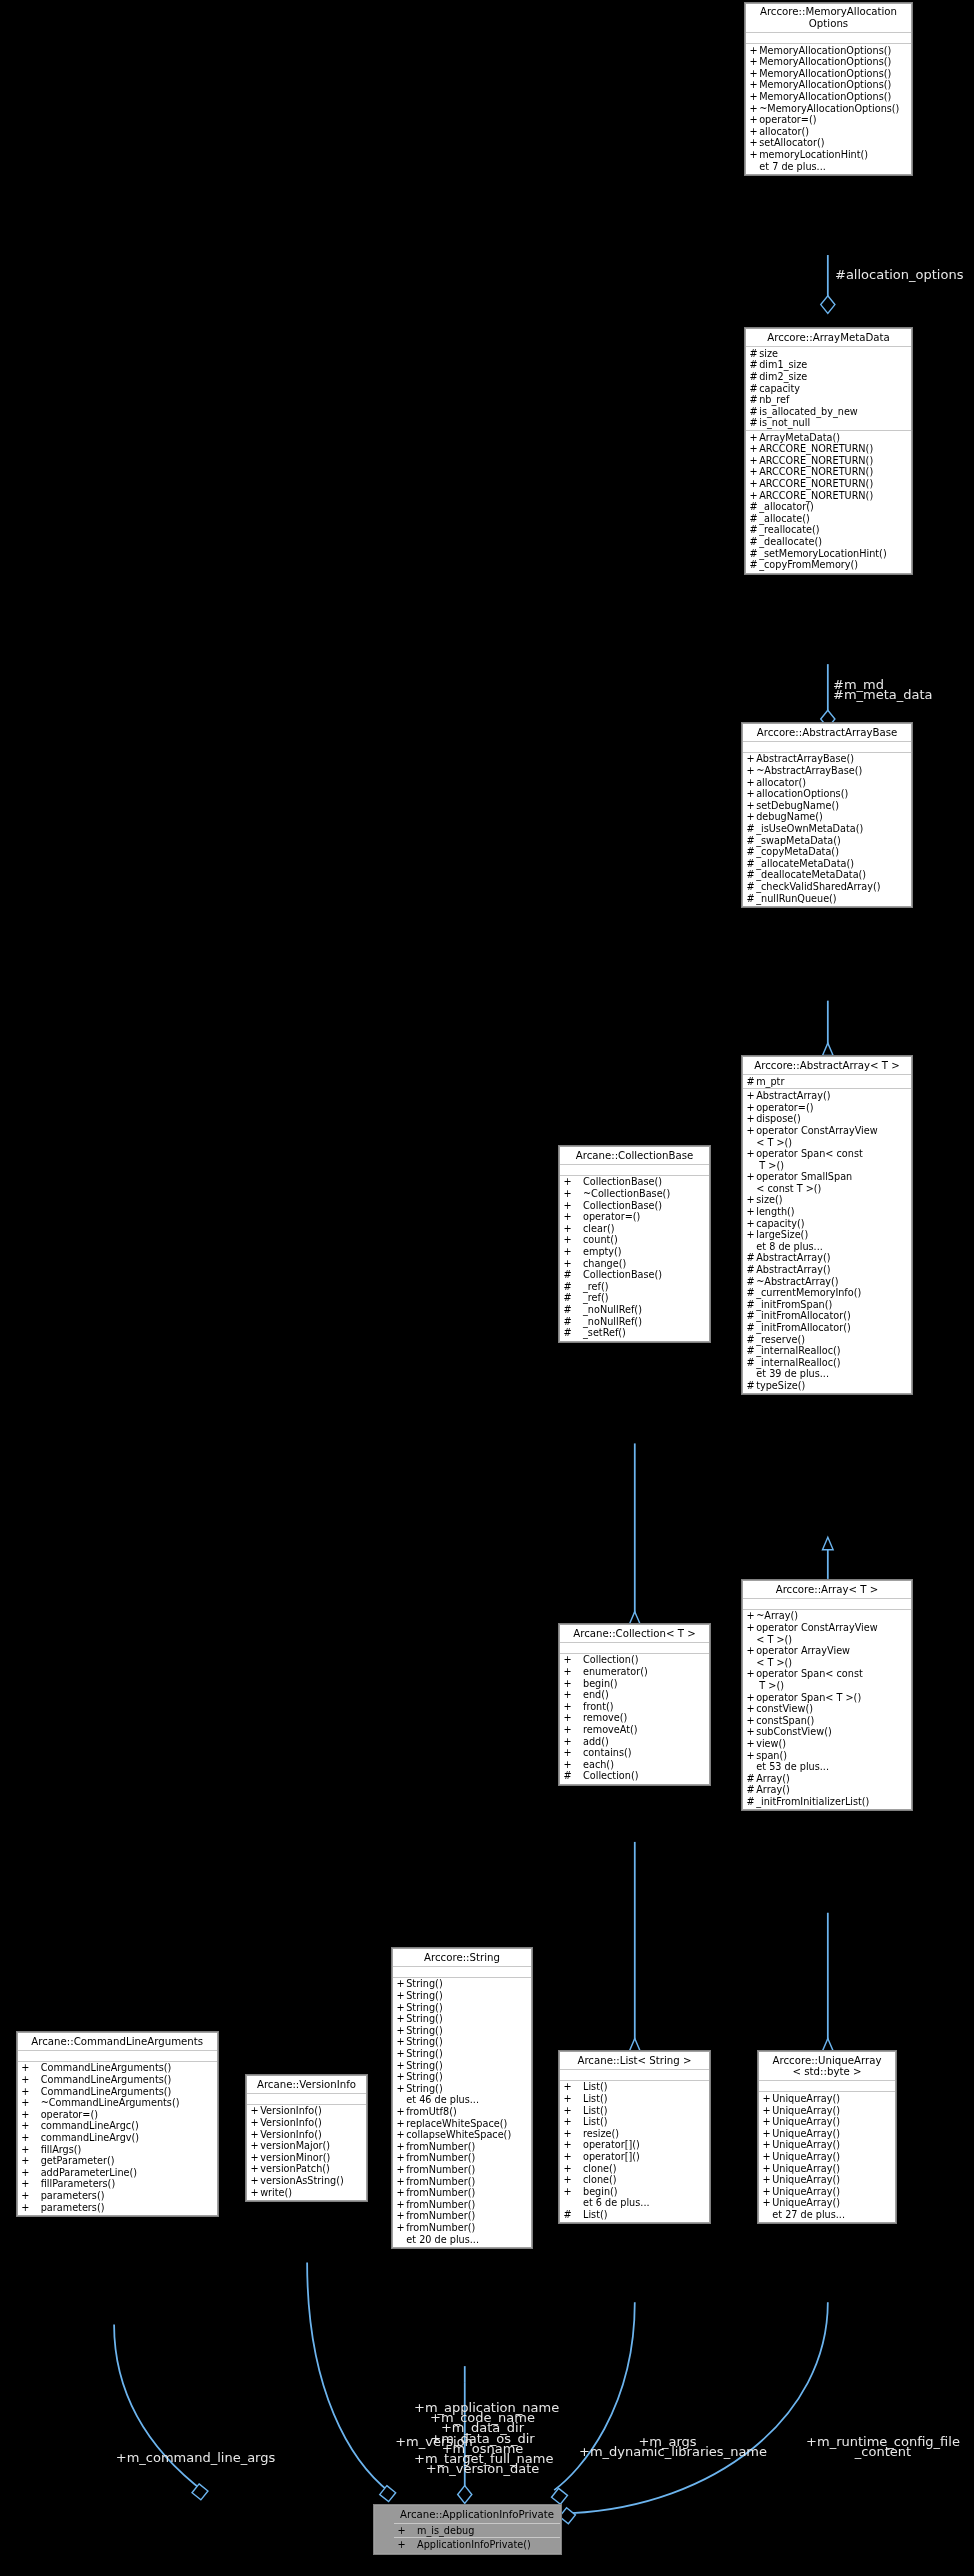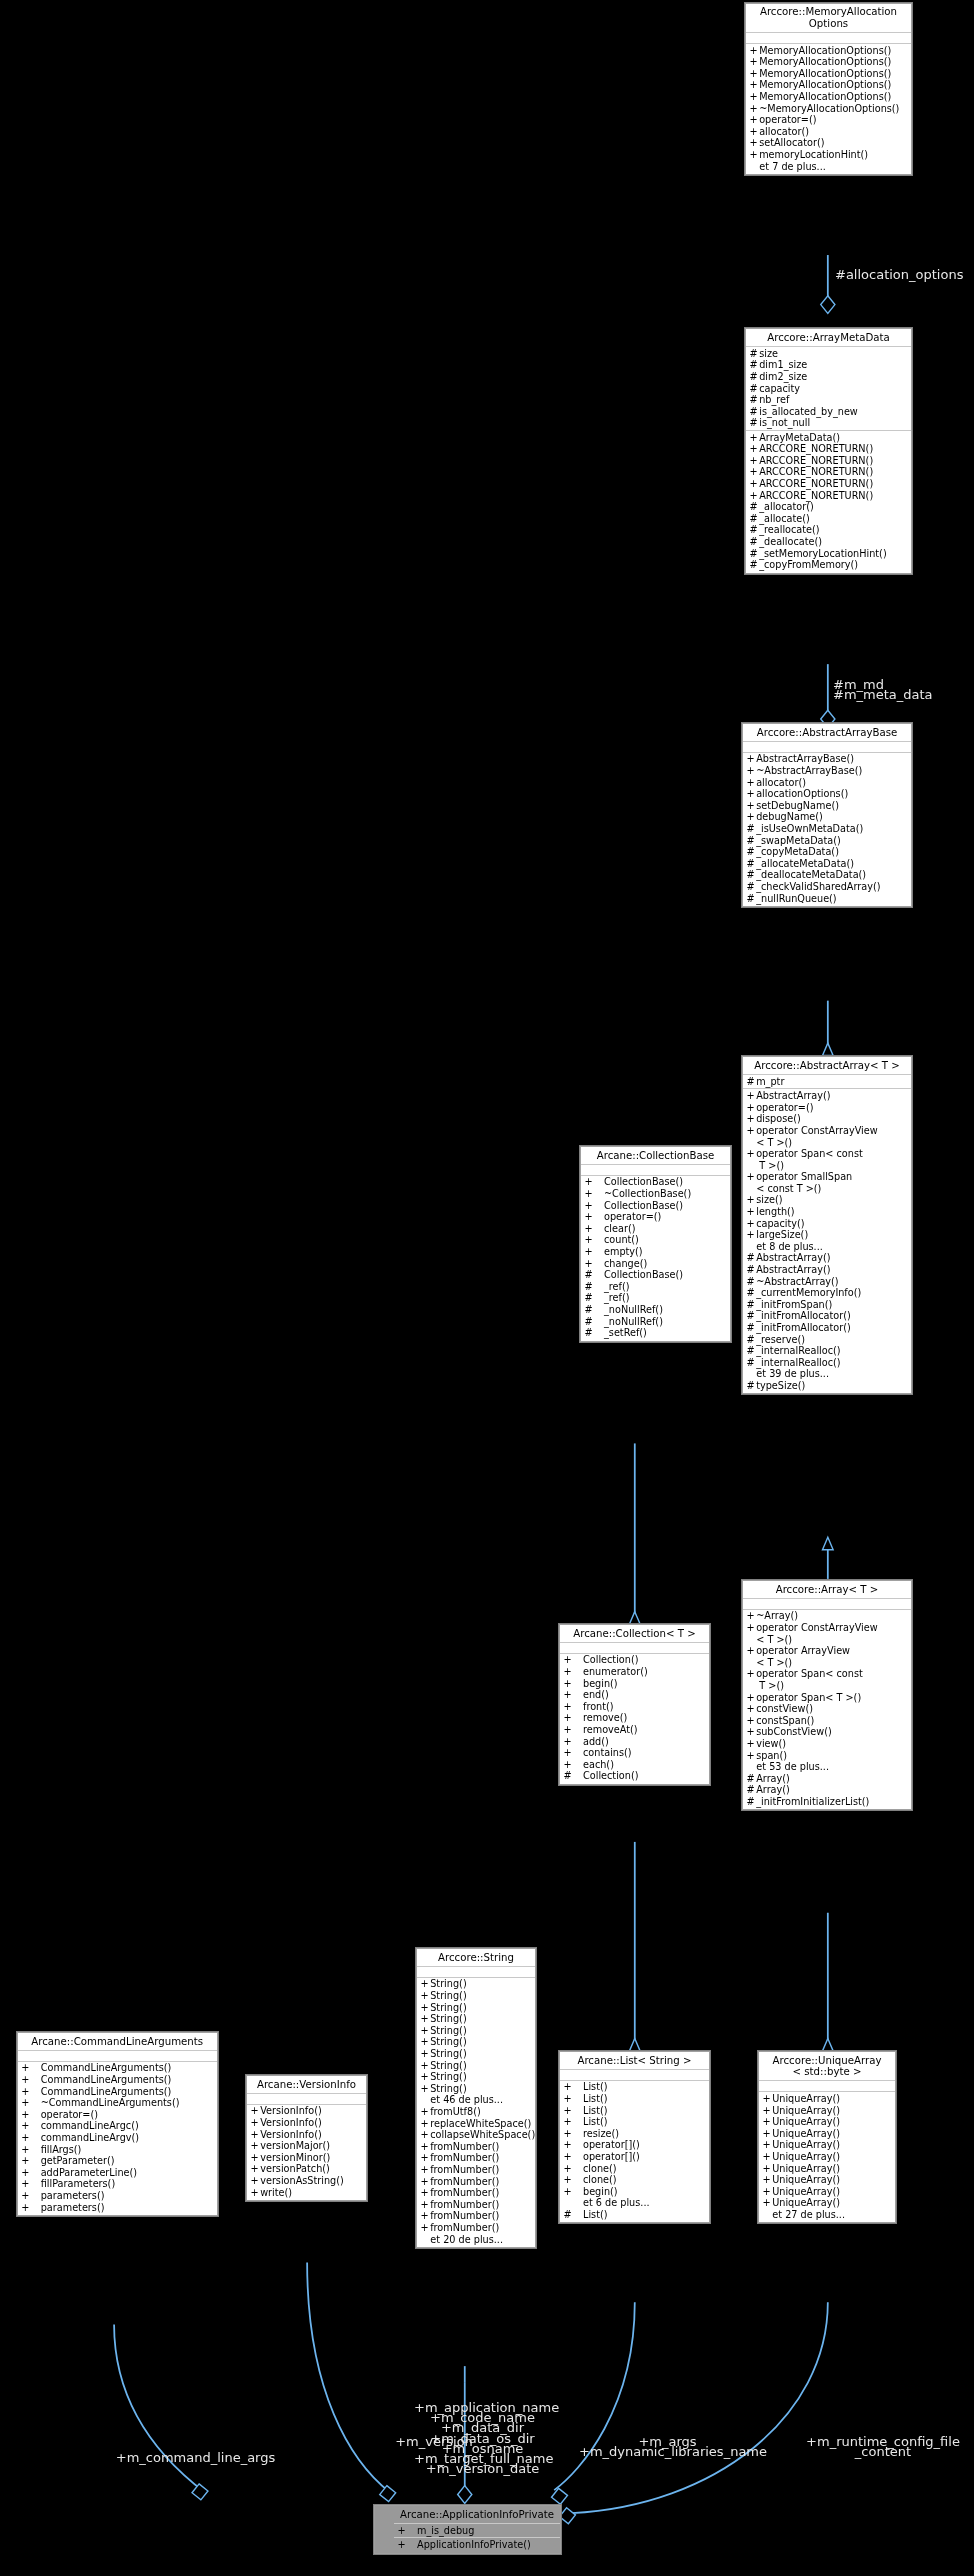--- a/index.html
+++ b/index.html
@@ -282,21 +282,21 @@
         <div class="member"><span class="vis">+</span><span class="mname">UniqueArray()</span></div>
         <div class="member"><span class="vis">+</span><span class="mname">UniqueArray()</span></div>
         <div class="member"><span class="vis">+</span><span class="mname">UniqueArray()</span></div>
         <div class="member"><span class="vis">+</span><span class="mname">UniqueArray()</span></div>
         <div class="member"><span class="vis">+</span><span class="mname">UniqueArray()</span></div>
         <div class="member"><span class="vis">+</span><span class="mname">UniqueArray()</span></div>
         <div class="member more"><span class="mname">et 27 de plus...</span></div>
       </div>
   </div>
 
-  <div class="uml-box" style="left:545px; top:1146px; width:151px;margin-left:21px;">
+  <div class="uml-box" style="left:545px; top:1146px; width:151px;">
     <div class="box-title">Arcane::CollectionBase</div>
     <div class="box-attrs empty"></div>
     <div class="box-ops">
         <div class="member wide"><span class="vis wide">+</span><span class="mname">CollectionBase()</span></div>
         <div class="member wide"><span class="vis wide">+</span><span class="mname">~CollectionBase()</span></div>
         <div class="member wide"><span class="vis wide">+</span><span class="mname">CollectionBase()</span></div>
         <div class="member wide"><span class="vis wide">+</span><span class="mname">operator=()</span></div>
         <div class="member wide"><span class="vis wide">+</span><span class="mname">clear()</span></div>
         <div class="member wide"><span class="vis wide">+</span><span class="mname">count()</span></div>
         <div class="member wide"><span class="vis wide">+</span><span class="mname">empty()</span></div>
@@ -340,21 +340,21 @@
         <div class="member wide"><span class="vis wide">+</span><span class="mname">operator[]()</span></div>
         <div class="member wide"><span class="vis wide">+</span><span class="mname">operator[]()</span></div>
         <div class="member wide"><span class="vis wide">+</span><span class="mname">clone()</span></div>
         <div class="member wide"><span class="vis wide">+</span><span class="mname">clone()</span></div>
         <div class="member wide"><span class="vis wide">+</span><span class="mname">begin()</span></div>
         <div class="member more wide"><span class="mname">et 6 de plus...</span></div>
         <div class="member wide"><span class="vis wide">#</span><span class="mname">List()</span></div>
       </div>
   </div>
 
-  <div class="uml-box" style="left:378px; top:1948px; width:120px;margin-left:24px;">
+  <div class="uml-box" style="left:378px; top:1948px; width:140px;">
     <div class="box-title">Arccore::String</div>
     <div class="box-attrs empty"></div>
     <div class="box-ops">
         <div class="member"><span class="vis">+</span><span class="mname">String()</span></div>
         <div class="member"><span class="vis">+</span><span class="mname">String()</span></div>
         <div class="member"><span class="vis">+</span><span class="mname">String()</span></div>
         <div class="member"><span class="vis">+</span><span class="mname">String()</span></div>
         <div class="member"><span class="vis">+</span><span class="mname">String()</span></div>
         <div class="member"><span class="vis">+</span><span class="mname">String()</span></div>
         <div class="member"><span class="vis">+</span><span class="mname">String()</span></div>

